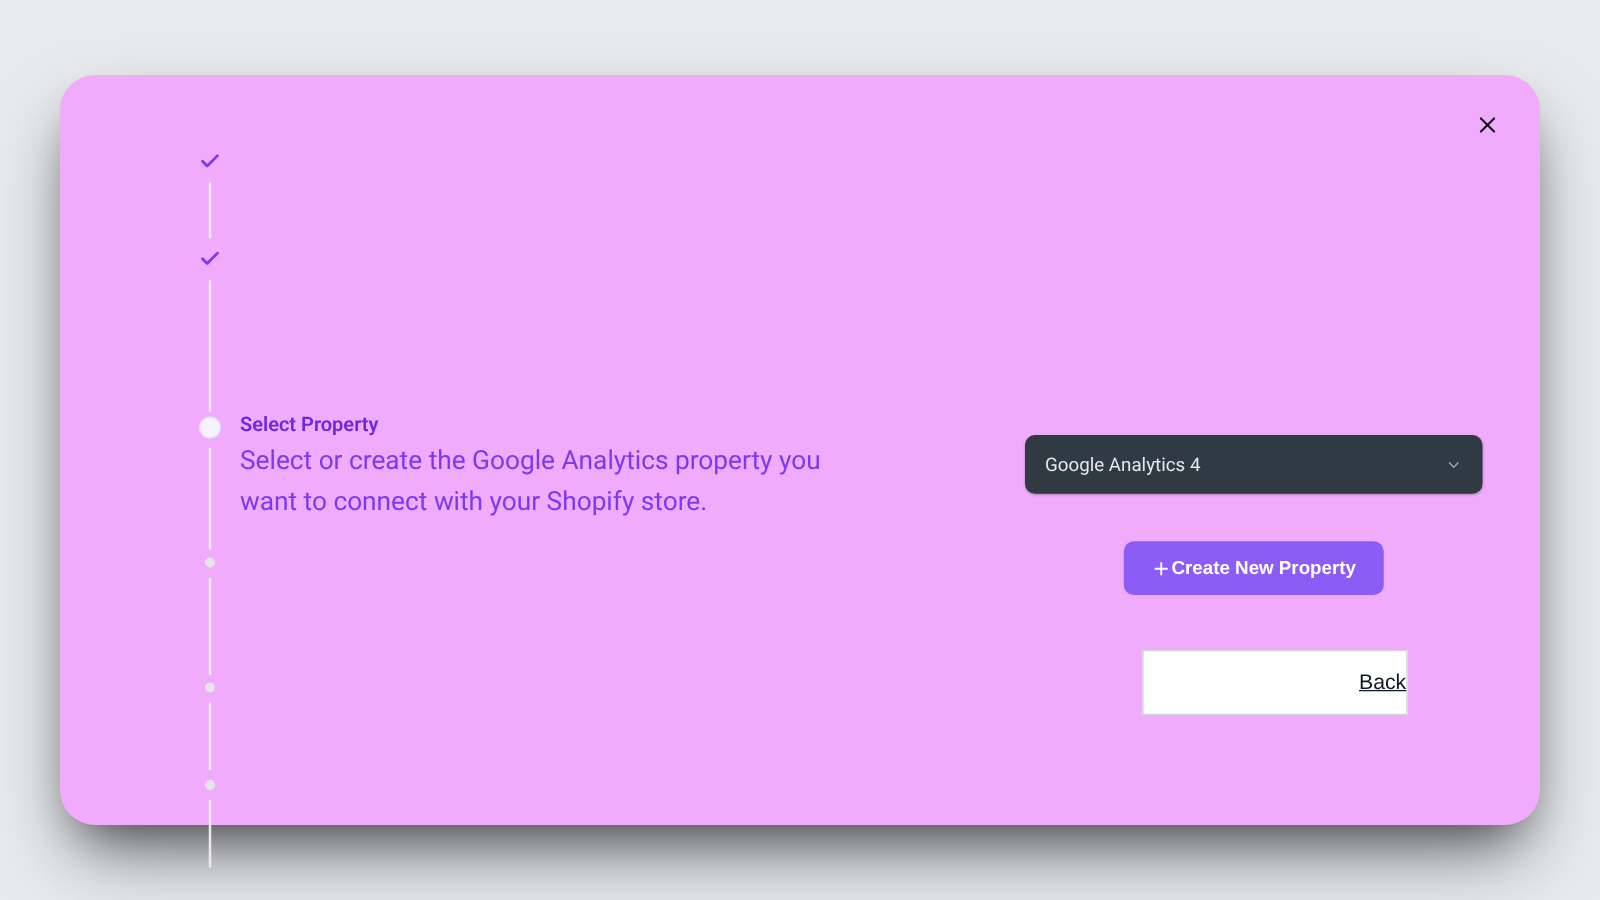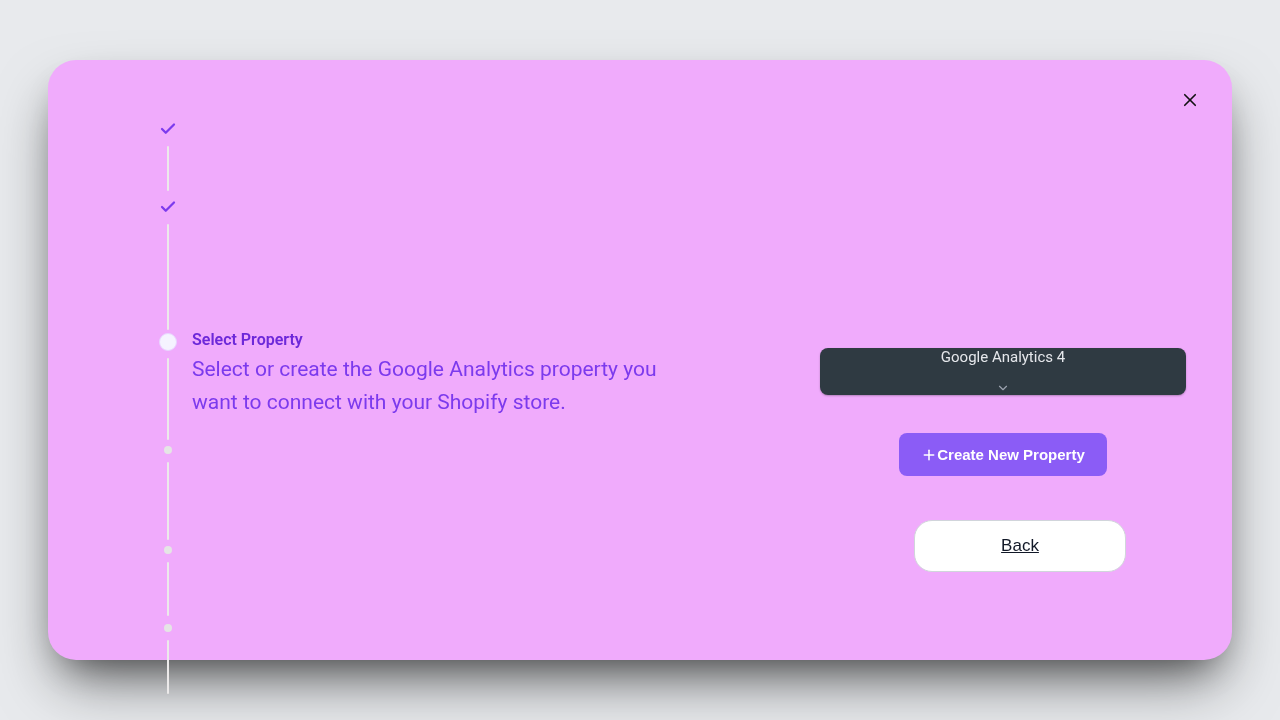--- a/index.html
+++ b/index.html
@@ -45,34 +45,33 @@
     .step-content { position: absolute; left: 144px; top: 270px; width: 510px; color: #6d28d9; }
     .step-title { font-size: 16px; font-weight: 600; margin-bottom: 4px; }
     .step-desc { font-size: 21px; line-height: 1.55; color: #7c3aed; }
 
     
     .right-pane { position: absolute; left: 772px; top: 288px; width: 366px; }
     .select {
       width: 100%; height: 47px; background: #2f3a42; color: #e5e7eb; border-radius: 8px; padding: 0 16px;
       display: flex; align-items: center; justify-content: space-between; cursor: pointer; font-size: 15px;
       box-shadow: 0 1px 2px rgba(0,0,0,0.25);
-      flex-direction: column;
     }
     .select .chev { color: #9ca3af; }
     .select .chev svg { width: 14px; height: 14px; }
 
     .create-btn {
       margin: 38px auto 0; display: flex; align-items: center; background: #8b5cf6; color: #fff;
       font-weight: 600; font-size: 15px; border: none; border-radius: 8px; padding: 13px 22px; cursor: pointer;
     }
     .create-btn svg { width: 16px; height: 16px; }
 
     
     .footer { position: absolute; right: 106px; bottom: 88px; display: flex; gap: 14px; }
-    .btn { height: 52px; width: 212px; border-radius: 18px; font-size: 17px; font-weight: 500; cursor: pointer; display:flex; align-items:center; justify-content:center;text-decoration:underline; }
+    .btn { height: 52px; width: 212px; border-radius: 0; font-size: 17px; font-weight: 500; cursor: pointer; display:flex; align-items:center; justify-content:flex-end;text-decoration:underline; }
     .btn.secondary { background: #fff; border: 1px solid #d1d5db; color: #111827; }
     .btn.primary { background: #8b5cf6; border: none; color: #fff; font-weight: 600; }
 
     svg { display: block; }
   </style>
 </head>
 <body>
 
 <div class="frame">
   <div class="card">

